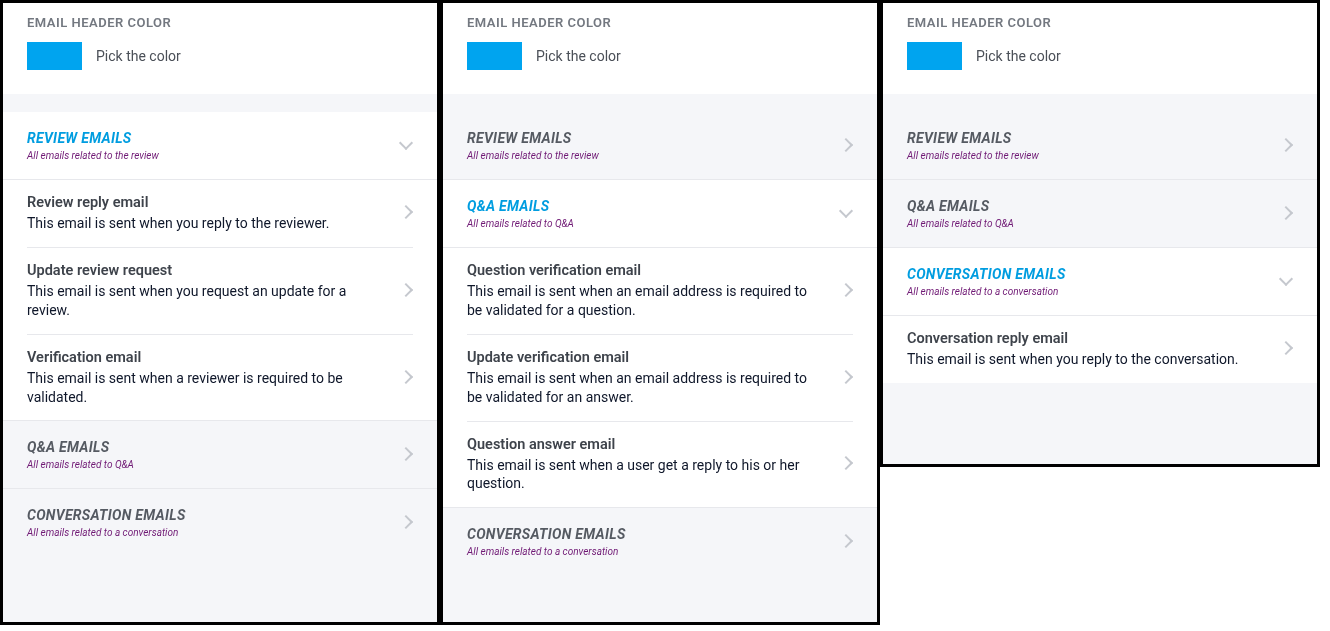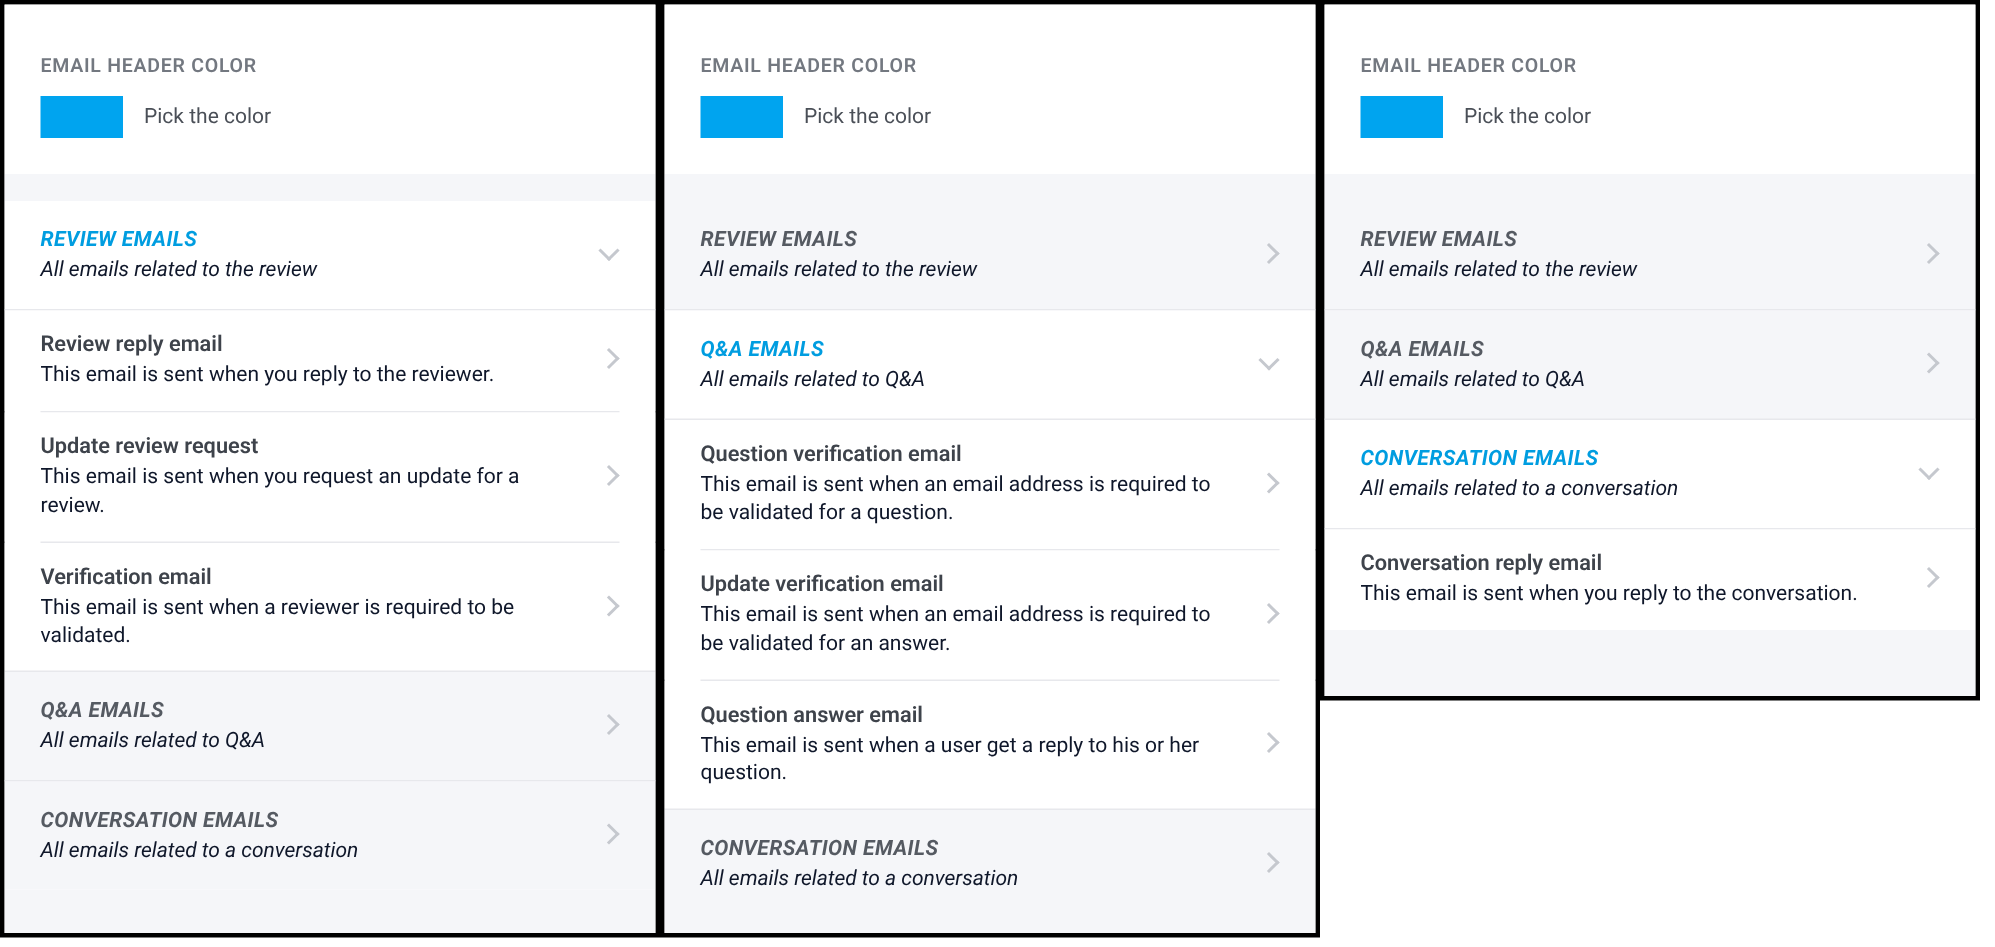--- a/index.html
+++ b/index.html
@@ -18,21 +18,21 @@
       background: #fff;
       display: flex;
       flex-direction: column;
       overflow: hidden;
     }
     .panel-1 { height: 625px; }
     .panel-2 { height: 625px; }
     .panel-3 { height: 467px; }
 
     .header-section {
-      padding: 34px 24px 24px 24px;
+      padding: 12px 24px 24px 24px;
       background: #fff;
     }
     .header-label {
       font-size: 13px;
       font-weight: 600;
       letter-spacing: 0.5px;
       color: #737880;
       margin-bottom: 12px;
     }
     .color-row {
@@ -71,22 +71,22 @@
     .group-text { flex: 1; }
     .group-title {
       font-size: 14px;
       font-weight: 700;
       letter-spacing: 0.3px;
       color: #555a62;
       margin-bottom: 4px;
     }
     .group-title.active { color: #009de0; }
     .group-sub {
-      font-size: 14px;
-      color: #0f172a;
+      font-size: 10px;
+      color: #701a75;
     }
 
     .chevron {
       width: 14px;
       height: 14px;
       flex-shrink: 0;
       position: relative;
       margin-left: 12px;
     }
     .chevron::before {

